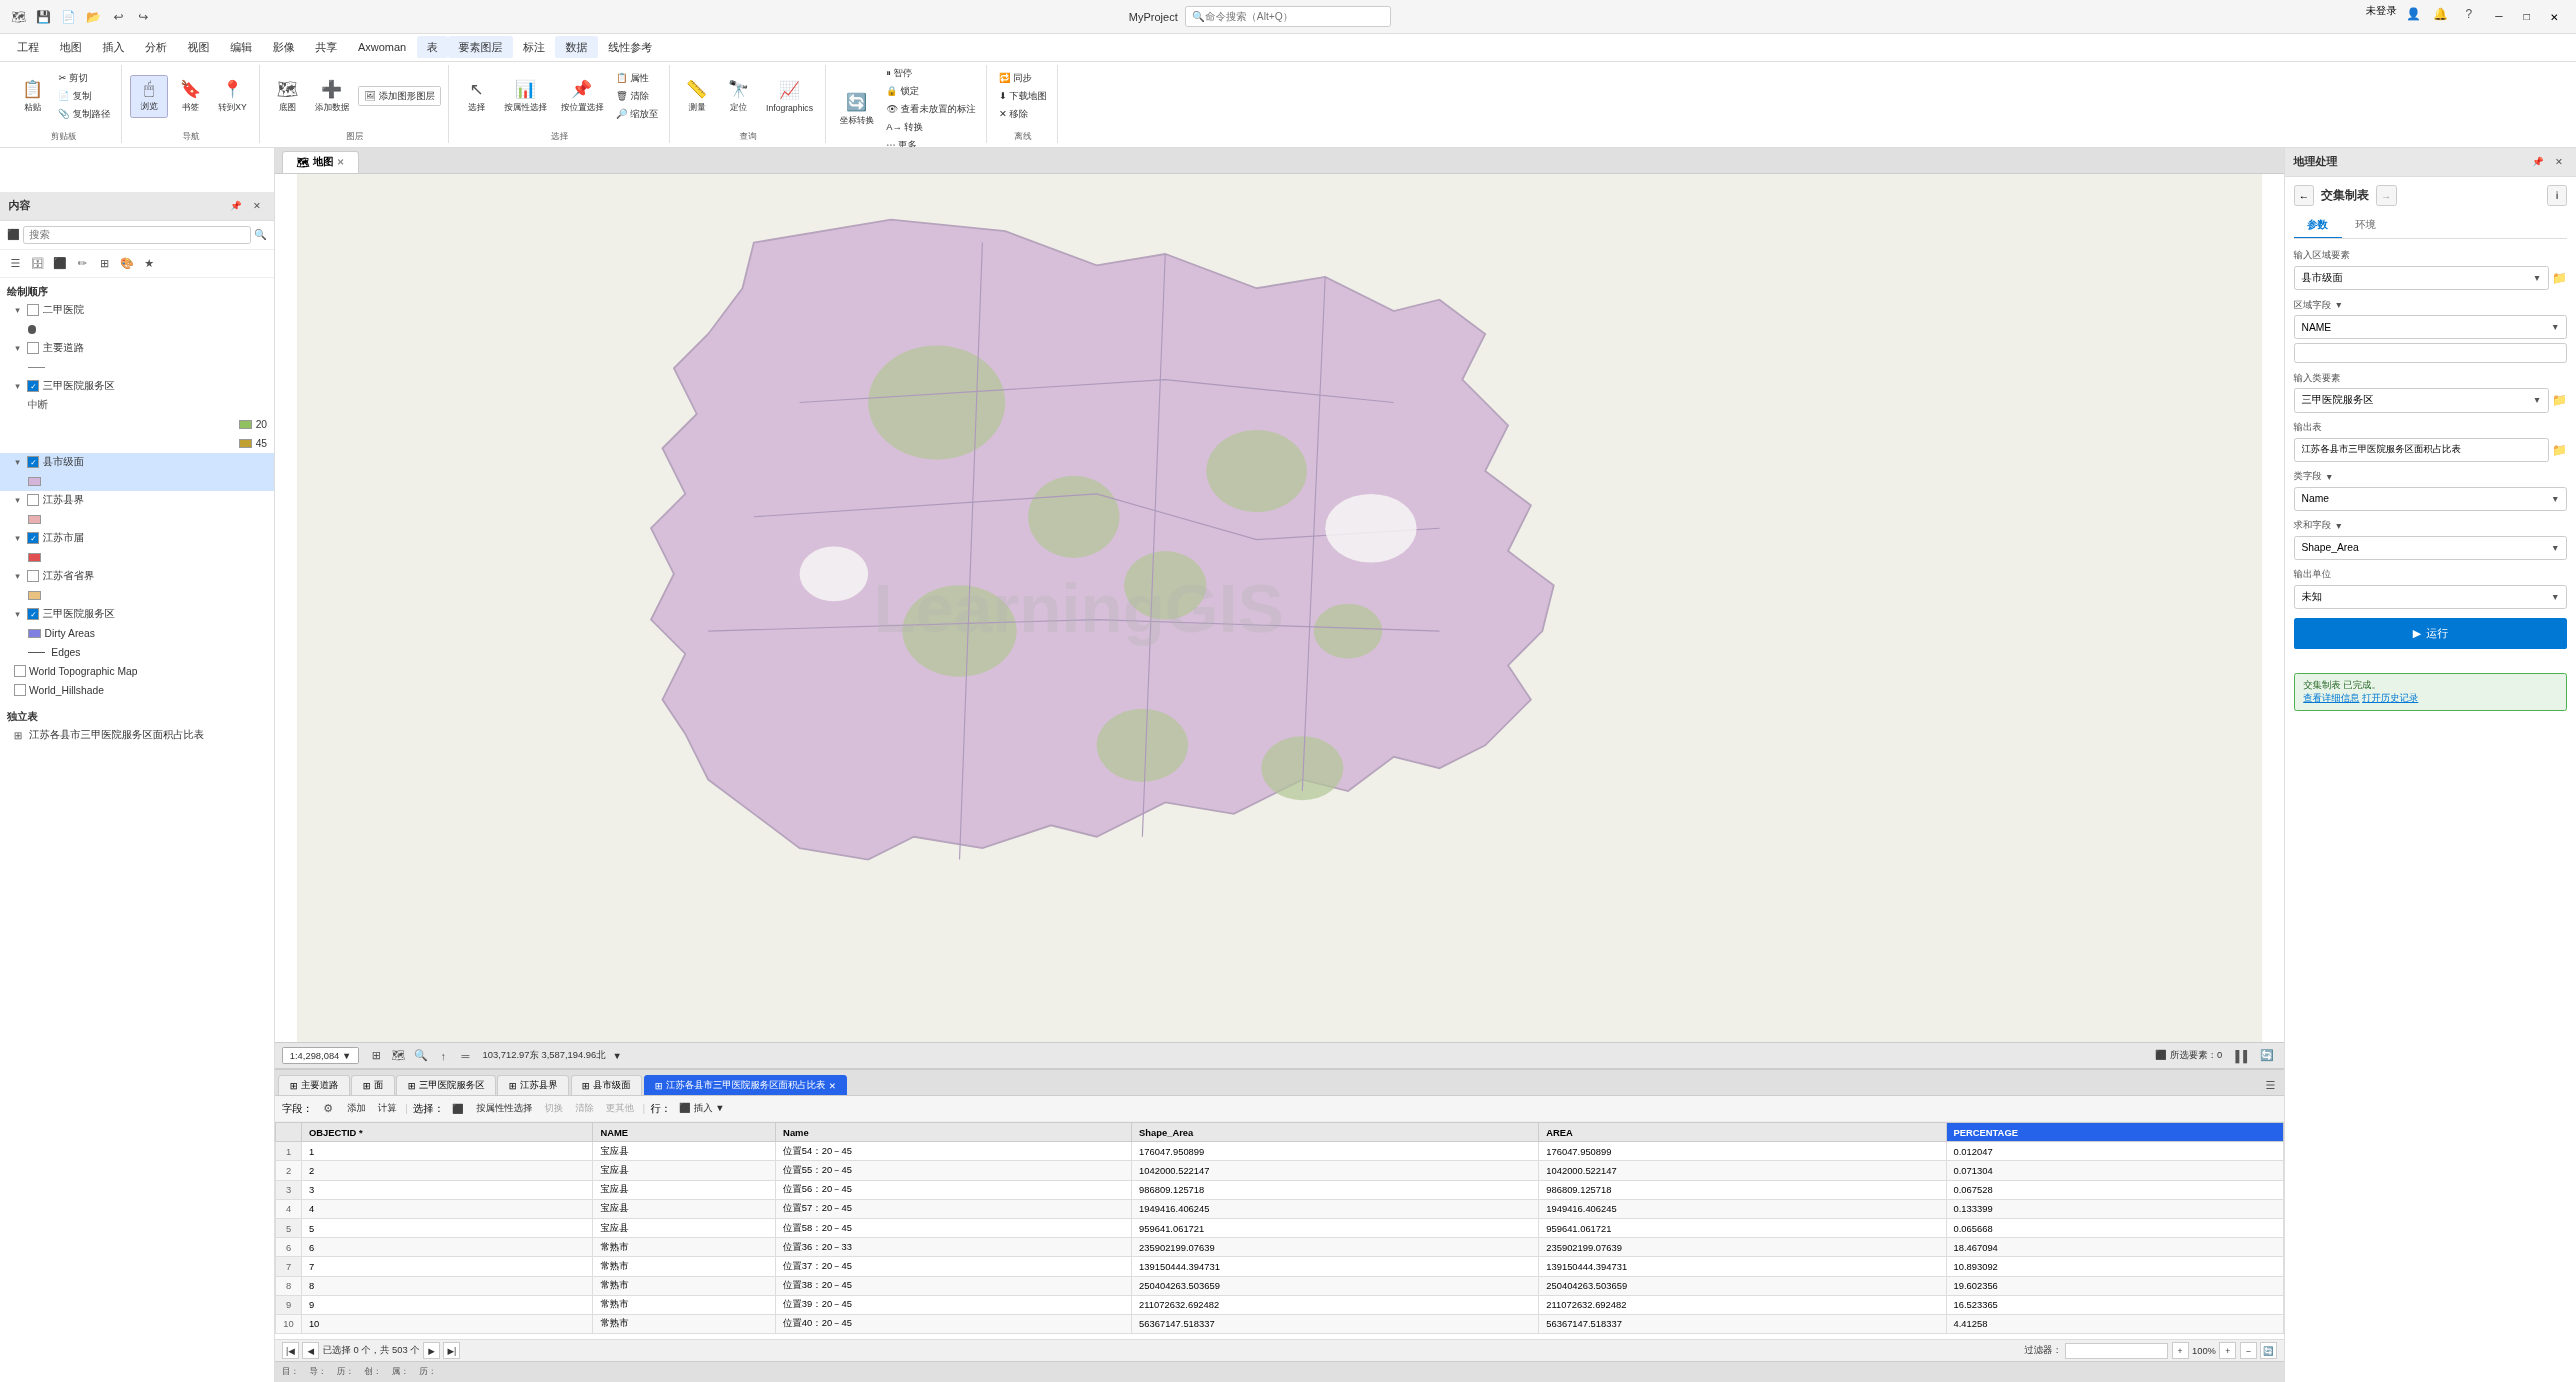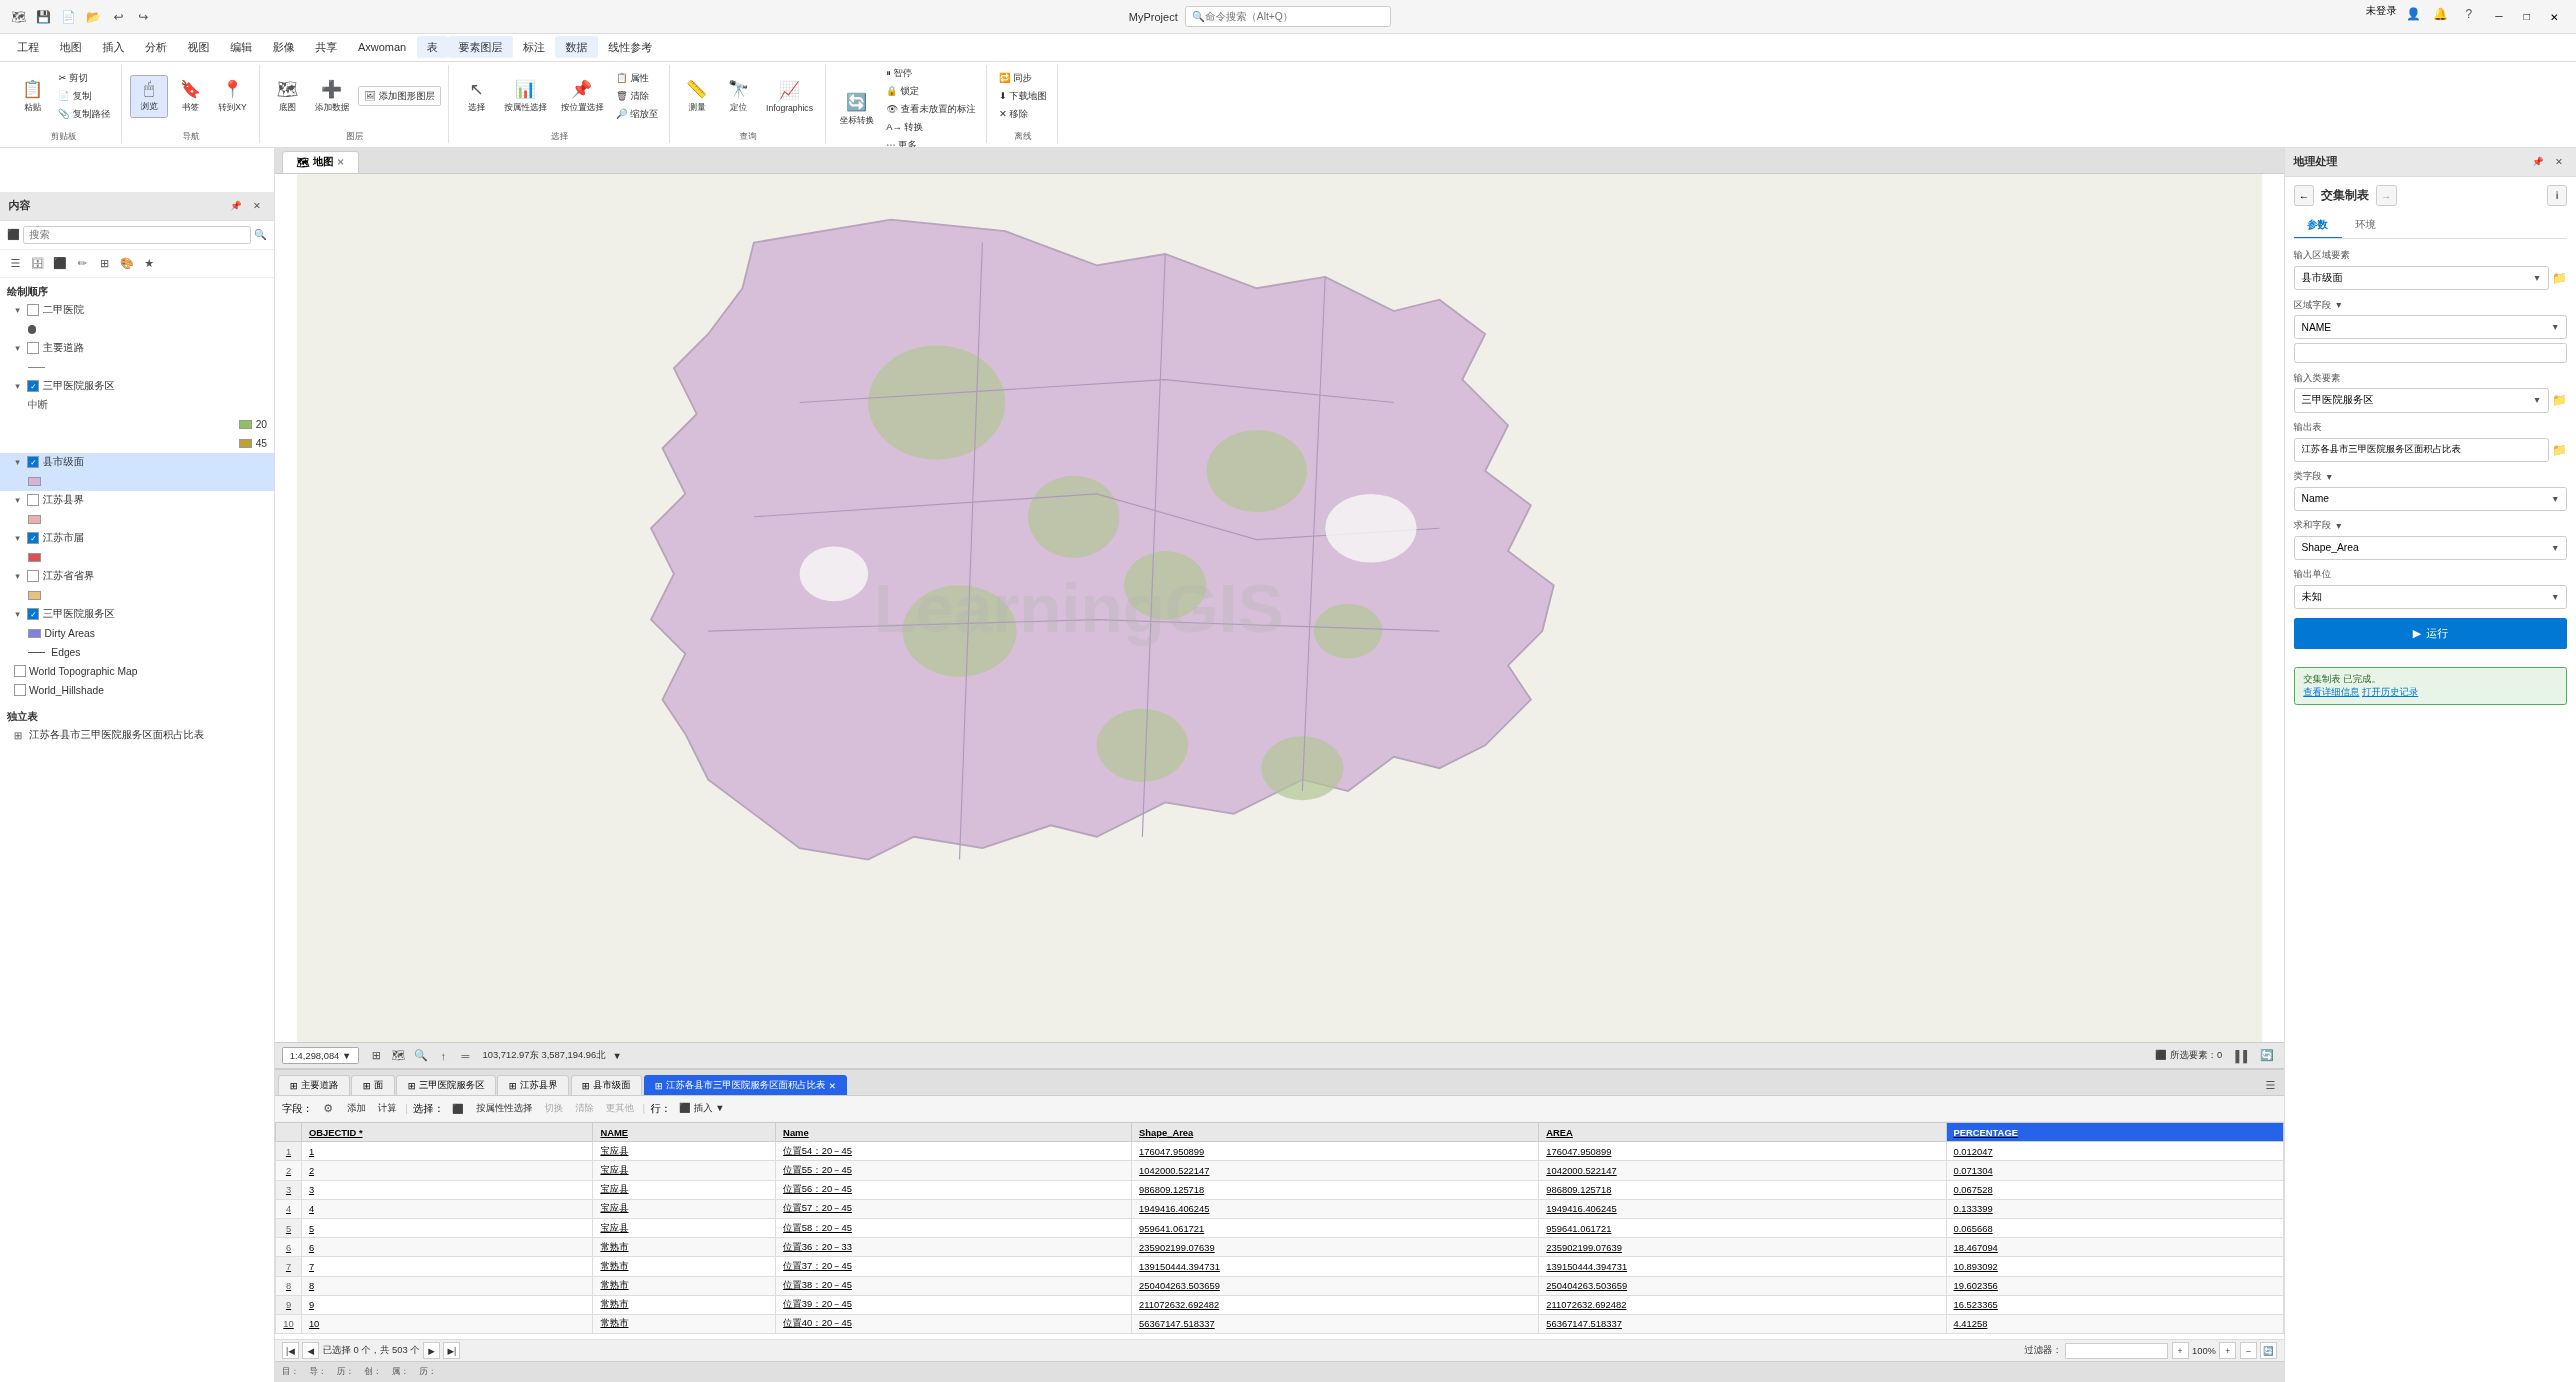--- a/index.html
+++ b/index.html
@@ -70,21 +70,21 @@
     .scale-box { border: 0.9px solid #aaa; padding: 1.7px 6.9px; background: white; border-radius: 1.7px; }
 
     
     .table-panel { height: 292px; background: white; border-top: 0.9px solid #ccc; display: flex; flex-direction: column; }
     .table-tabs { height: 26px; background: #e0e0e0; display: flex; align-items: flex-end; padding: 0 3.4px; gap: 1.7px; overflow-x: auto; border-bottom: 0.9px solid #ccc; flex-shrink: 0; }
     .table-tab { padding: 3.4px 10.3px; background: #f0f0f0; border: 0.9px solid #ccc; border-bottom: none; border-radius: 3.4px 3.4px 0 0; font-size: 9.4px; cursor: pointer; white-space: nowrap; display: flex; align-items: center; gap: 3.4px; }
     .table-tab .close-x { font-size: 8.6px; color: #888; cursor: pointer; }
     .table-toolbar { height: 26px; background: #f5f5f5; display: flex; align-items: center; padding: 0 6.9px; gap: 5.2px; border-bottom: 0.9px solid #eee; flex-shrink: 0; }
     .tbl-btn { font-size: 9.4px; color: #333; cursor: pointer; padding: 1.7px 3.4px; display: flex; align-items: center; gap: 1.7px; }
     .tbl-separator { color: #ccc; font-size: 10.3px; }
-    .table-content { flex: 1; overflow: auto; text-decoration: underline; }
+    .table-content { flex: 1; overflow: auto; }
     .data-table { width: 100%; border-collapse: collapse; font-size: 9.4px; }
     .data-table th { background: #e8e8e8; border: 0.9px solid #ccc; padding: 3.4px 6.9px; text-align: left; white-space: nowrap; position: sticky; top: 0; z-index: 1; font-weight: bold; }
     .data-table th.highlighted { background: #2563eb; color: white; }
     .data-table td { border: 0.9px solid #ddd; padding: 2.6px 6.9px; white-space: nowrap; }
     .data-table tr:nth-child(even) td { background: #f8f8f8; }
     .data-table .row-num { background: #f0f0f0; color: #666; text-align: center; width: 26px; }
     .table-statusbar { height: 22px; background: #f0f0f0; display: flex; align-items: center; padding: 0 6.9px; font-size: 9.4px; color: #333; gap: 6.9px; border-top: 0.9px solid #ddd; flex-shrink: 0; justify-content: space-between; }
     .nav-btn { width: 17px; height: 17px; display: flex; align-items: center; justify-content: center; cursor: pointer; border: 0.9px solid #ccc; background: white; font-size: 8.6px; }
 
     
@@ -96,21 +96,21 @@
     .geo-back { width: 20.6px; height: 20.6px; border: 0.9px solid #ccc; display: flex; align-items: center; justify-content: center; cursor: pointer; font-size: 10.3px; border-radius: 2.6px; background: #f5f5f5; }
     .geo-title { font-size: 12px; font-weight: bold; color: #333; }
     .geo-forward { width: 20.6px; height: 20.6px; border: 0.9px solid #ccc; display: flex; align-items: center; justify-content: center; cursor: pointer; font-size: 10.3px; border-radius: 2.6px; background: #f5f5f5; color: #aaa; }
     .geo-tabs { display: flex; gap: 0; margin-bottom: 10.3px; border-bottom: 0.9px solid #ddd; }
     .geo-tab { padding: 5.2px 13.7px; font-size: 10.3px; cursor: pointer; color: #666; border-bottom: 1.7px solid transparent; }
     .geo-tab.active { color: #0078d4; border-bottom: 1.7px solid #0078d4; font-weight: bold; }
     .geo-section { margin-bottom: 8.6px; }
     .geo-label { font-size: 9.4px; color: #555; margin-bottom: 3.4px; display: flex; align-items: center; gap: 3.4px; }
     .geo-input { width: 100%; border: 0.9px solid #ccc; border-radius: 2.6px; padding: 4.3px 6.9px; font-size: 10.3px; outline: none; display: flex; align-items: center; justify-content: space-between; cursor: pointer; background: white; min-height: 24px; }
     .geo-run-btn { width: 100%; height: 31px; background: #0078d4; color: white; border: none; border-radius: 2.6px; font-size: 11px; cursor: pointer; display: flex; align-items: center; justify-content: center; gap: 5.2px; margin-top: 8.6px; }
-    .geo-status { background: #e8f4e8; border: 0.9px solid #4caf50; border-radius: 2.6px; padding: 5.2px 8.6px; font-size: 9.4px; color: #2d6a2d; margin-top: 18px; }
+    .geo-status { background: #e8f4e8; border: 0.9px solid #4caf50; border-radius: 2.6px; padding: 5.2px 8.6px; font-size: 9.4px; color: #2d6a2d; margin-top: 24px; }
     .geo-status-link { color: #0078d4; text-decoration: underline; cursor: pointer; }
     .chevron-icon { font-size: 8.6px; color: #555; }
     .folder-icon { font-size: 12px; color: #e8a000; cursor: pointer; }
 
     
     .map-overlay-text { position: absolute; top: 50%; left: 40%; transform: translate(-50%, -50%); font-size: 69px; color: rgba(180, 180, 180, 0.3); font-weight: bold; white-space: nowrap; pointer-events: none; z-index: 5; }
 
     
     .svg-map { width: 100%; height: 100%; }
 

